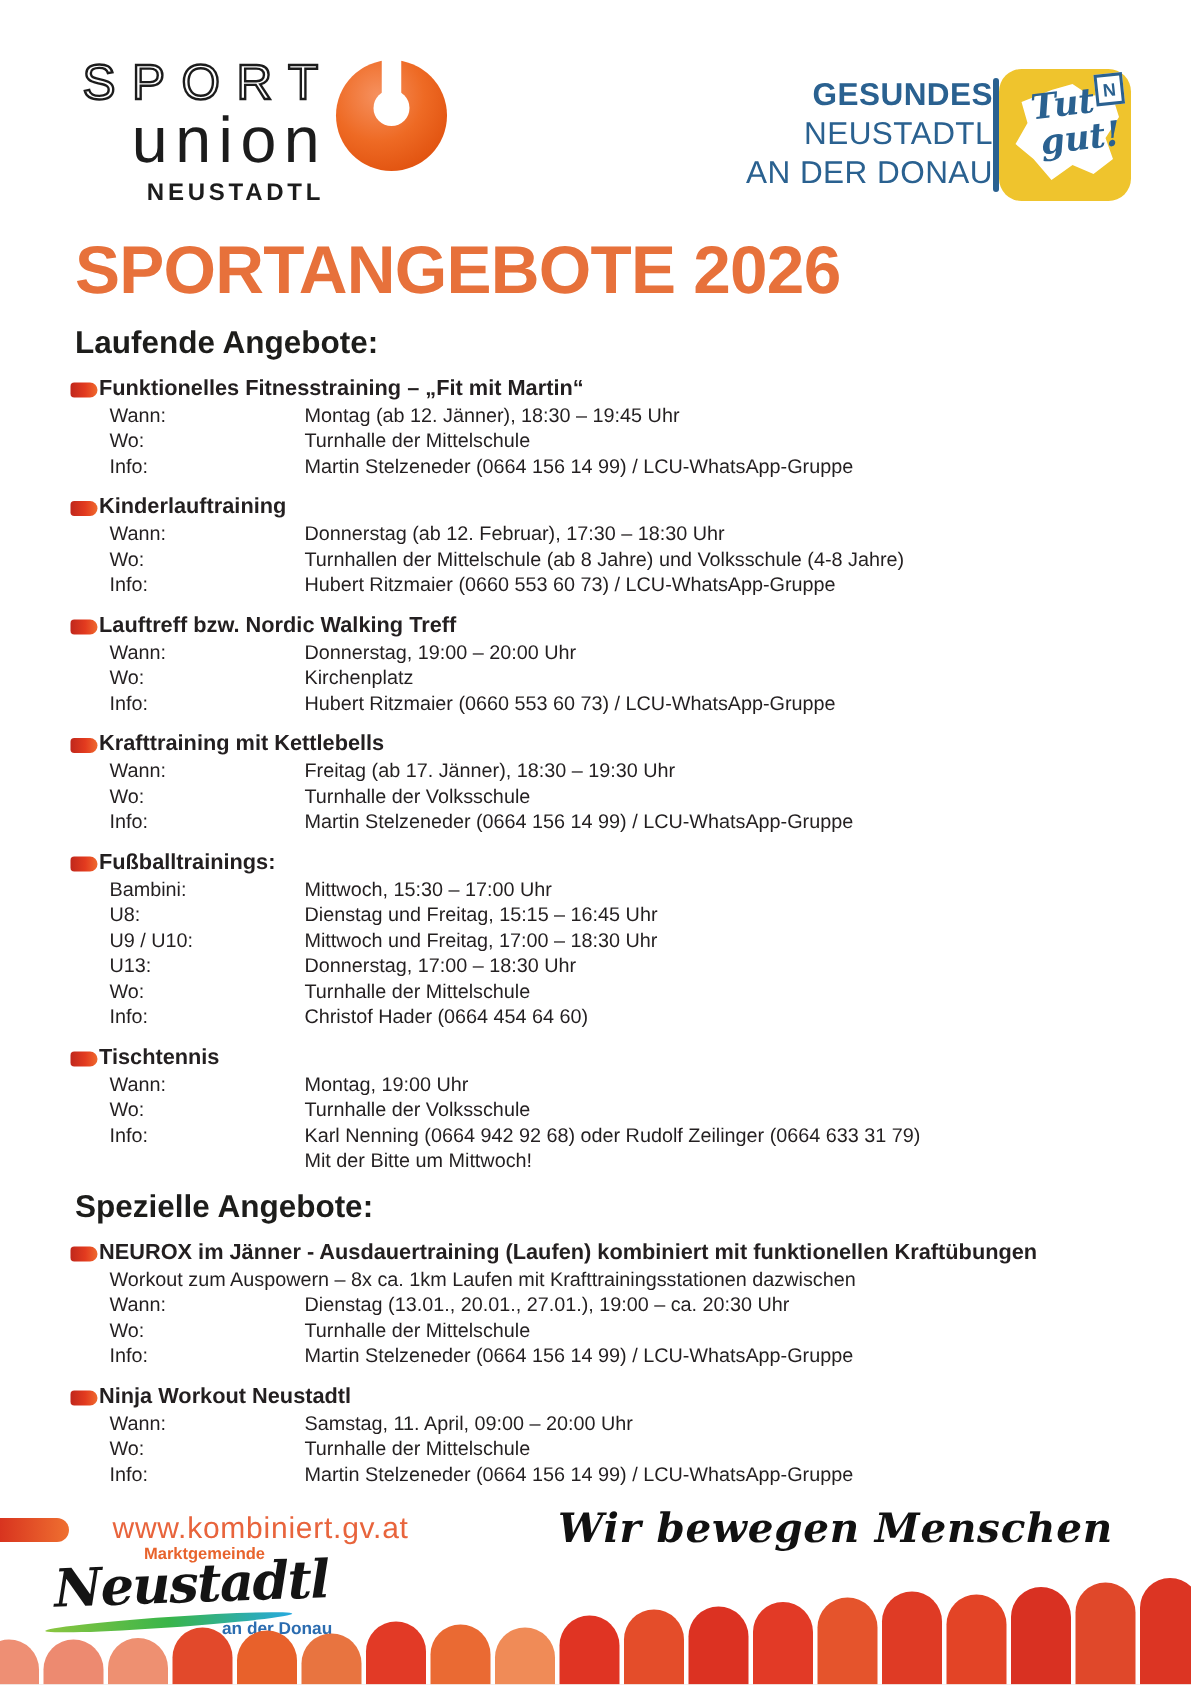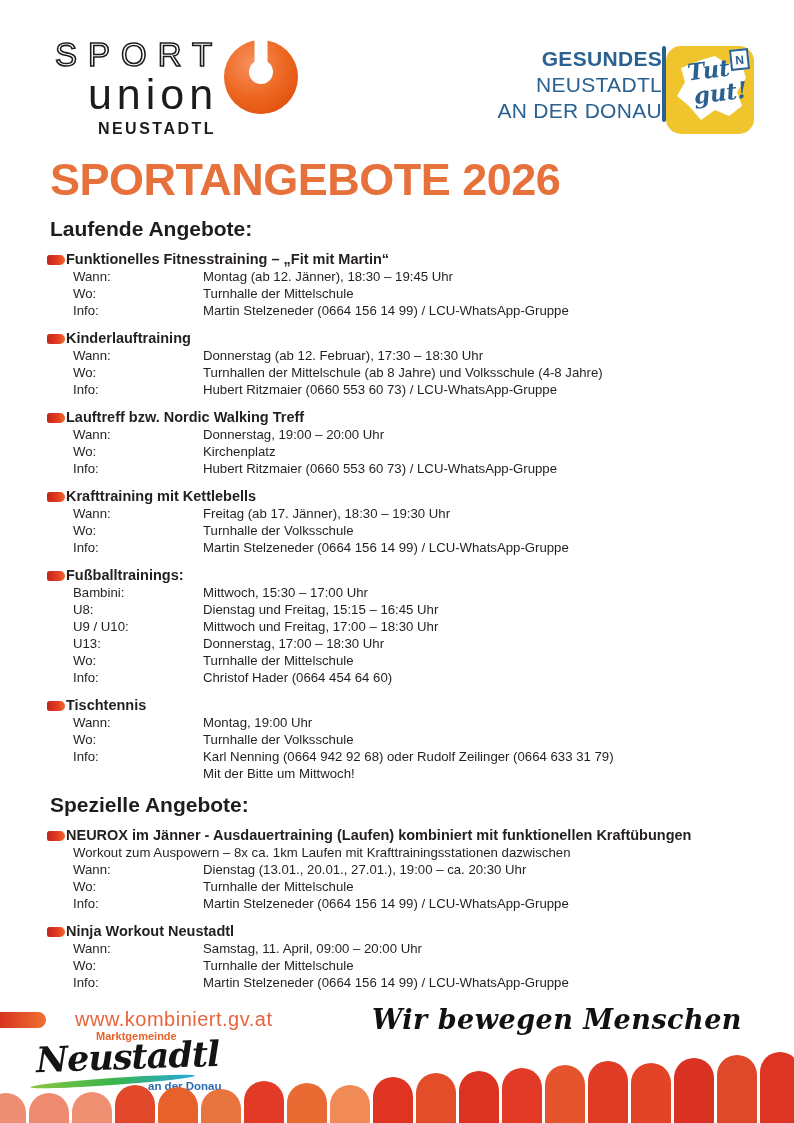--- a/index.html
+++ b/index.html
@@ -12,21 +12,21 @@
   .header{position:absolute; top:38px; left:55px; right:40px; display:flex; justify-content:space-between; align-items:flex-start;}
   .su-logo{display:flex; align-items:flex-start; gap:10px;}
   .su-text{display:flex; flex-direction:column; align-items:flex-end;}
   .su-sport{font-size:33px; letter-spacing:11px; font-weight:400; color:#fff; -webkit-text-stroke:1.6px #1c1c1c; line-height:34px; margin-right:-9px;}
   .su-union{font-size:43px; font-weight:normal; letter-spacing:5px; line-height:40px; color:#1c1c1c; margin-top:2px; margin-right:-4px;text-align:right;}
   .su-neustadtl{font-size:16px; font-weight:bold; letter-spacing:2.5px; color:#1c1c1c; margin-top:6px; margin-right:-2px;}
   .su-ball{position:relative; width:74px; height:74px; border-radius:50%;
     background:radial-gradient(circle at 38% 32%, #f6915f 0%, #ee6a24 45%, #e1520f 80%, #d64a0b 100%); margin-top:2px;}
   .su-ball .u-stem{position:absolute; top:0; left:50%; transform:translateX(-50%); width:13px; height:28px; background:#fff;}
   .su-ball .u-bulb{position:absolute; top:20px; left:50%; transform:translateX(-50%); width:24px; height:24px; border-radius:50%; background:#fff;}
-  .gesund{display:flex; gap:0; margin-top:8px;}
+  .gesund{display:flex; align-items:center; gap:0; margin-top:8px;}
   .gesund-text{text-align:right; color:#2a6190; font-size:21px; line-height:26px; letter-spacing:0.3px;}
   .gesund-text .b1{font-weight:bold;}
   .gesund-bar{width:4px; height:76px; background:#2a6190; border-radius:2px;}
   .tutgut{position:relative; width:88px; height:88px; background:#efc42d; border-radius:15px;}
   .tutgut svg{position:absolute; top:8px; left:7px;}
   .tutgut-script{position:absolute; top:12px; left:0; width:100%; text-align:center;
     font-family:"DejaVu Serif", serif; font-style:italic; font-weight:bold; color:#2a6190;
     transform:rotate(-7deg); line-height:24px; font-size:23px;}
   .tutgut-script .l2{margin-left:18px;}
   .tutgut-flag{position:absolute; top:3px; right:5px; width:15px; height:17px; background:#fff;

